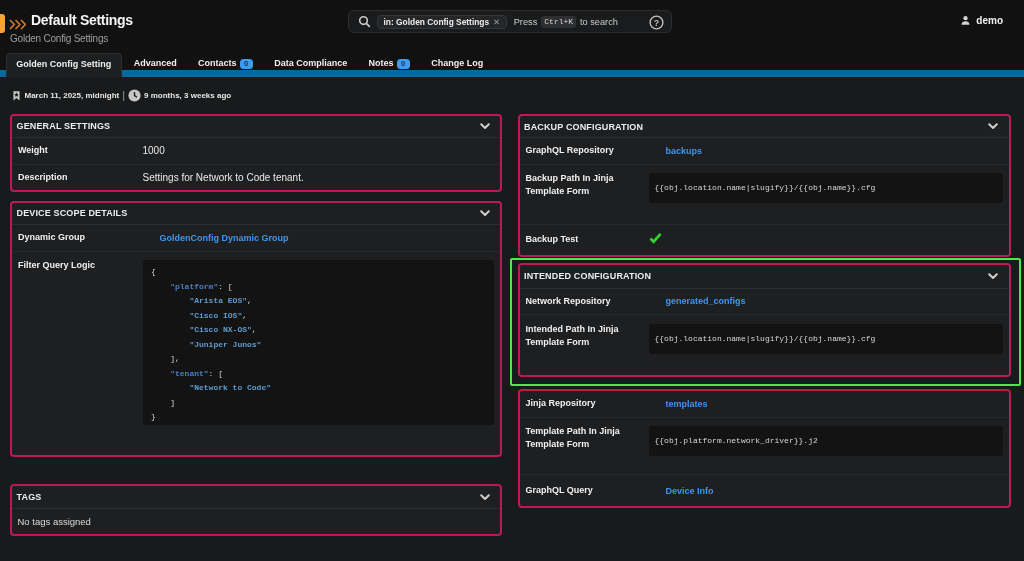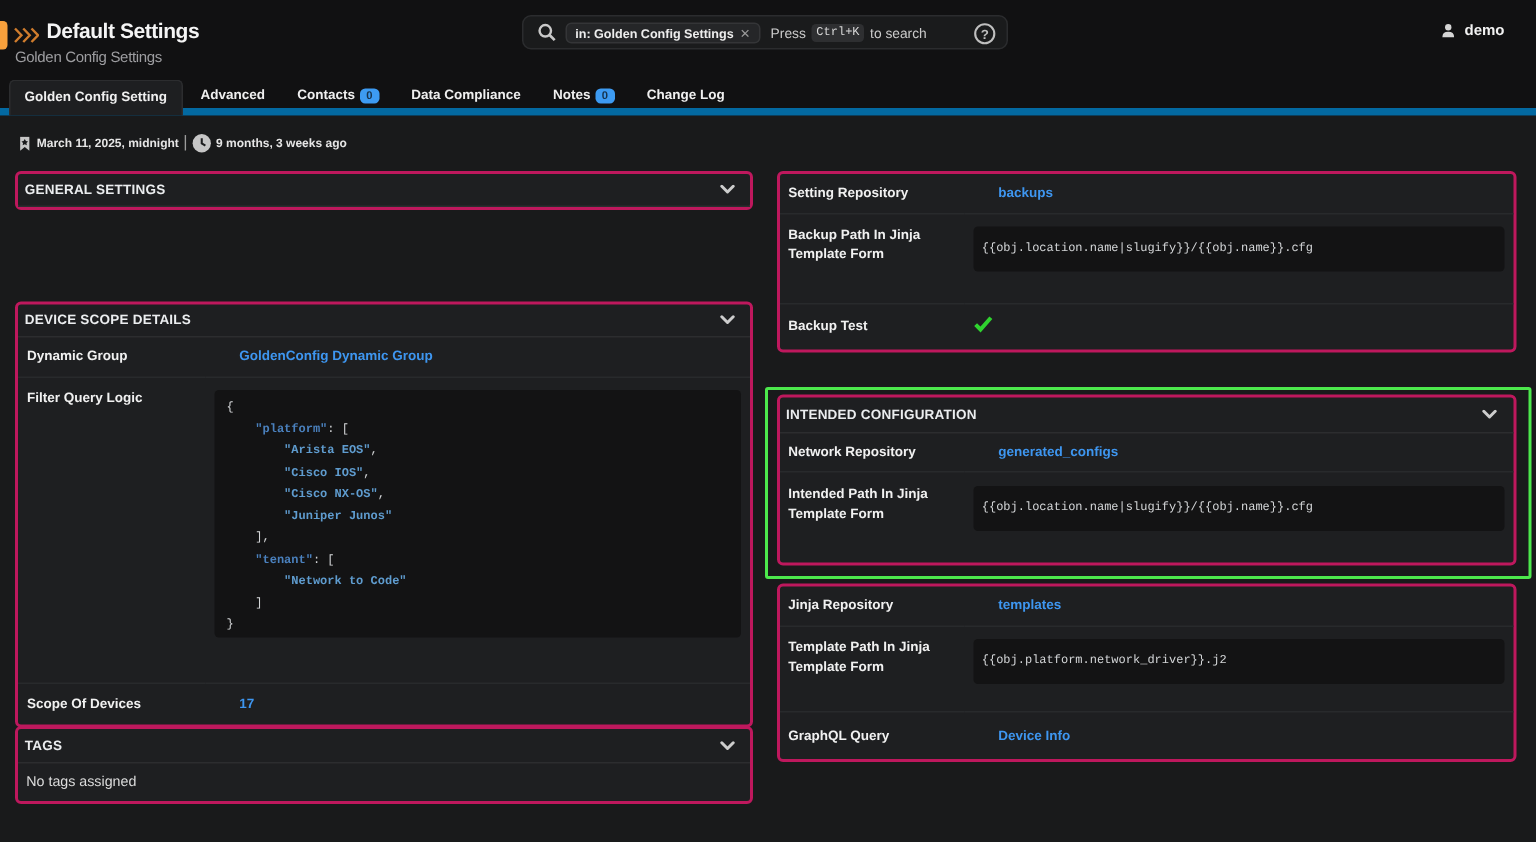--- a/index.html
+++ b/index.html
@@ -1,18 +1,18 @@
 <!DOCTYPE html>
 <html><head>
 <meta charset="utf-8">
 <style>
 * { box-sizing: border-box; margin: 0; padding: 0; }
 html,body { width:1024px; height:561px; overflow:hidden; }
 body { background:#191a1b; font-family:"Liberation Sans",sans-serif; -webkit-font-smoothing:antialiased; position:relative; }
-.topbar { position:absolute; left:0; top:0; width:1024px; height:77px; background:#111112; border-bottom:5px solid #0369a1; }
+.topbar { position:absolute; left:0; top:0; width:1024px; height:77px; background:#111112; border-bottom:7px solid #0369a1; }
 .sidetab { position:absolute; left:0; top:14px; width:5px; height:19px; background:#f7a03c; border-radius:0 3px 3px 0; }
 .chev { position:absolute; left:9px; top:15.5px; }
 .title { position:absolute; left:31px; top:11.5px; font-size:14px; letter-spacing:-0.3px; font-weight:bold; color:#f5f5f5; }
 .subtitle { position:absolute; left:10px; top:32.5px; font-size:10px; letter-spacing:-0.22px; color:#9d9da0;text-align:right; }
 .search { position:absolute; left:348px; top:10px; width:324px; height:23px; background:#1a1b1c; border:1px solid #2b2c2e; border-radius:6px; display:flex; align-items:center; }
 .search .mag { margin-left:9px; flex:none; }
 .pill { margin-left:6px; background:#252628; border:1px solid #343537; border-radius:4px; height:14px; display:flex; align-items:center; padding:0 5.5px; font-size:8.4px; font-weight:bold; color:#ededed; white-space:nowrap; }
 .pill .x { color:#9a9a9a; font-weight:normal; margin-left:4px; font-size:8.5px; }
 .hint { margin-left:7px; font-size:9.2px; color:#cbcbcb; white-space:nowrap; display:flex; align-items:center; }
 .kbd { font-family:"Liberation Mono",monospace; font-size:8px; background:#2e2f31; border-radius:3px; padding:1.5px 3px; color:#d8d8d8; margin:0 4px; }
@@ -95,20 +95,32 @@
 </div>
 
 <div class="colL">
   <div class="panel" style="left:10px; top:114px; width:492px;">
     <div class="phead">
         <h2>GENERAL SETTINGS</h2>
         <svg width="10" height="7" viewBox="0 0 10 7">
           <path d="M1.2 1.2 L5 5 L8.8 1.2" fill="none" stroke="#cdcdcd" stroke-width="2" stroke-linecap="round" stroke-linejoin="round"></path>
         </svg>
       </div>
+    <table class="attr">
+      <tbody>
+          <tr style="height:26.5px">
+            <td class="k">Weight</td>
+            <td>1000</td>
+          </tr>
+      <tr style="height:26px">
+            <td class="k">Description</td>
+            <td>Settings for Network to Code tenant.</td>
+          </tr>
+    </tbody>
+      </table>
   </div>
   <div class="panel" style="left:10px; top:201px; width:492px;">
     <div class="phead">
         <h2>DEVICE SCOPE DETAILS</h2>
         <svg width="10" height="7" viewBox="0 0 10 7">
           <path d="M1.2 1.2 L5 5 L8.8 1.2" fill="none" stroke="#cdcdcd" stroke-width="2" stroke-linecap="round" stroke-linejoin="round"></path>
         </svg>
       </div>
     <table class="attr">
       <tbody>
@@ -125,44 +137,46 @@
         <span class="js">"Cisco IOS"</span>,
         <span class="js">"Cisco NX-OS"</span>,
         <span class="js">"Juniper Junos"</span>
     ],
     <span class="jk">"tenant"</span>: [
         <span class="js">"Network to Code"</span>
     ]
 }</pre>
       </td>
           </tr>
-      <tr style="height:28px">
-            <td class="k">Scope Of Devices</td>
-            <td><a>17</a></td>
-          </tr>
     </tbody>
       </table>
   </div>
   <div class="panel" style="left:10px; top:484px; width:492px;">
     <div class="phead" style="height:23px">
         <h2>TAGS</h2>
         <svg width="10" height="7" viewBox="0 0 10 7">
           <path d="M1.2 1.2 L5 5 L8.8 1.2" fill="none" stroke="#cdcdcd" stroke-width="2" stroke-linecap="round" stroke-linejoin="round"></path>
         </svg>
       </div>
     <div style="height:25px; display:flex; align-items:center; padding:0 6px 0 5.5px; font-size:9.5px; color:#dcdcdc;">No tags assigned</div>
   </div>
 </div>
 
 <div class="colR">
   <div class="panel" style="left:517.5px; top:114px; width:493px;">
+    <div class="phead" style="height:22px">
+        <h2>BACKUP CONFIGURATION</h2>
+        <svg width="10" height="7" viewBox="0 0 10 7">
+          <path d="M1.2 1.2 L5 5 L8.8 1.2" fill="none" stroke="#cdcdcd" stroke-width="2" stroke-linecap="round" stroke-linejoin="round"></path>
+        </svg>
+      </div>
     <table class="attr">
       <tbody>
           <tr style="height:26px">
-            <td class="k">Setting Repository</td>
+            <td class="k">GraphQL Repository</td>
             <td><a>backups</a></td>
           </tr>
       <tr class="vt" style="height:60px">
             <td class="k">Backup Path In Jinja Template Form</td>
             <td>
               <pre class="code code-sm">{{obj.location.name|slugify}}/{{obj.name}}.cfg</pre>
             </td>
           </tr>
       <tr style="height:30.5px">
             <td class="k">Backup Test</td>

